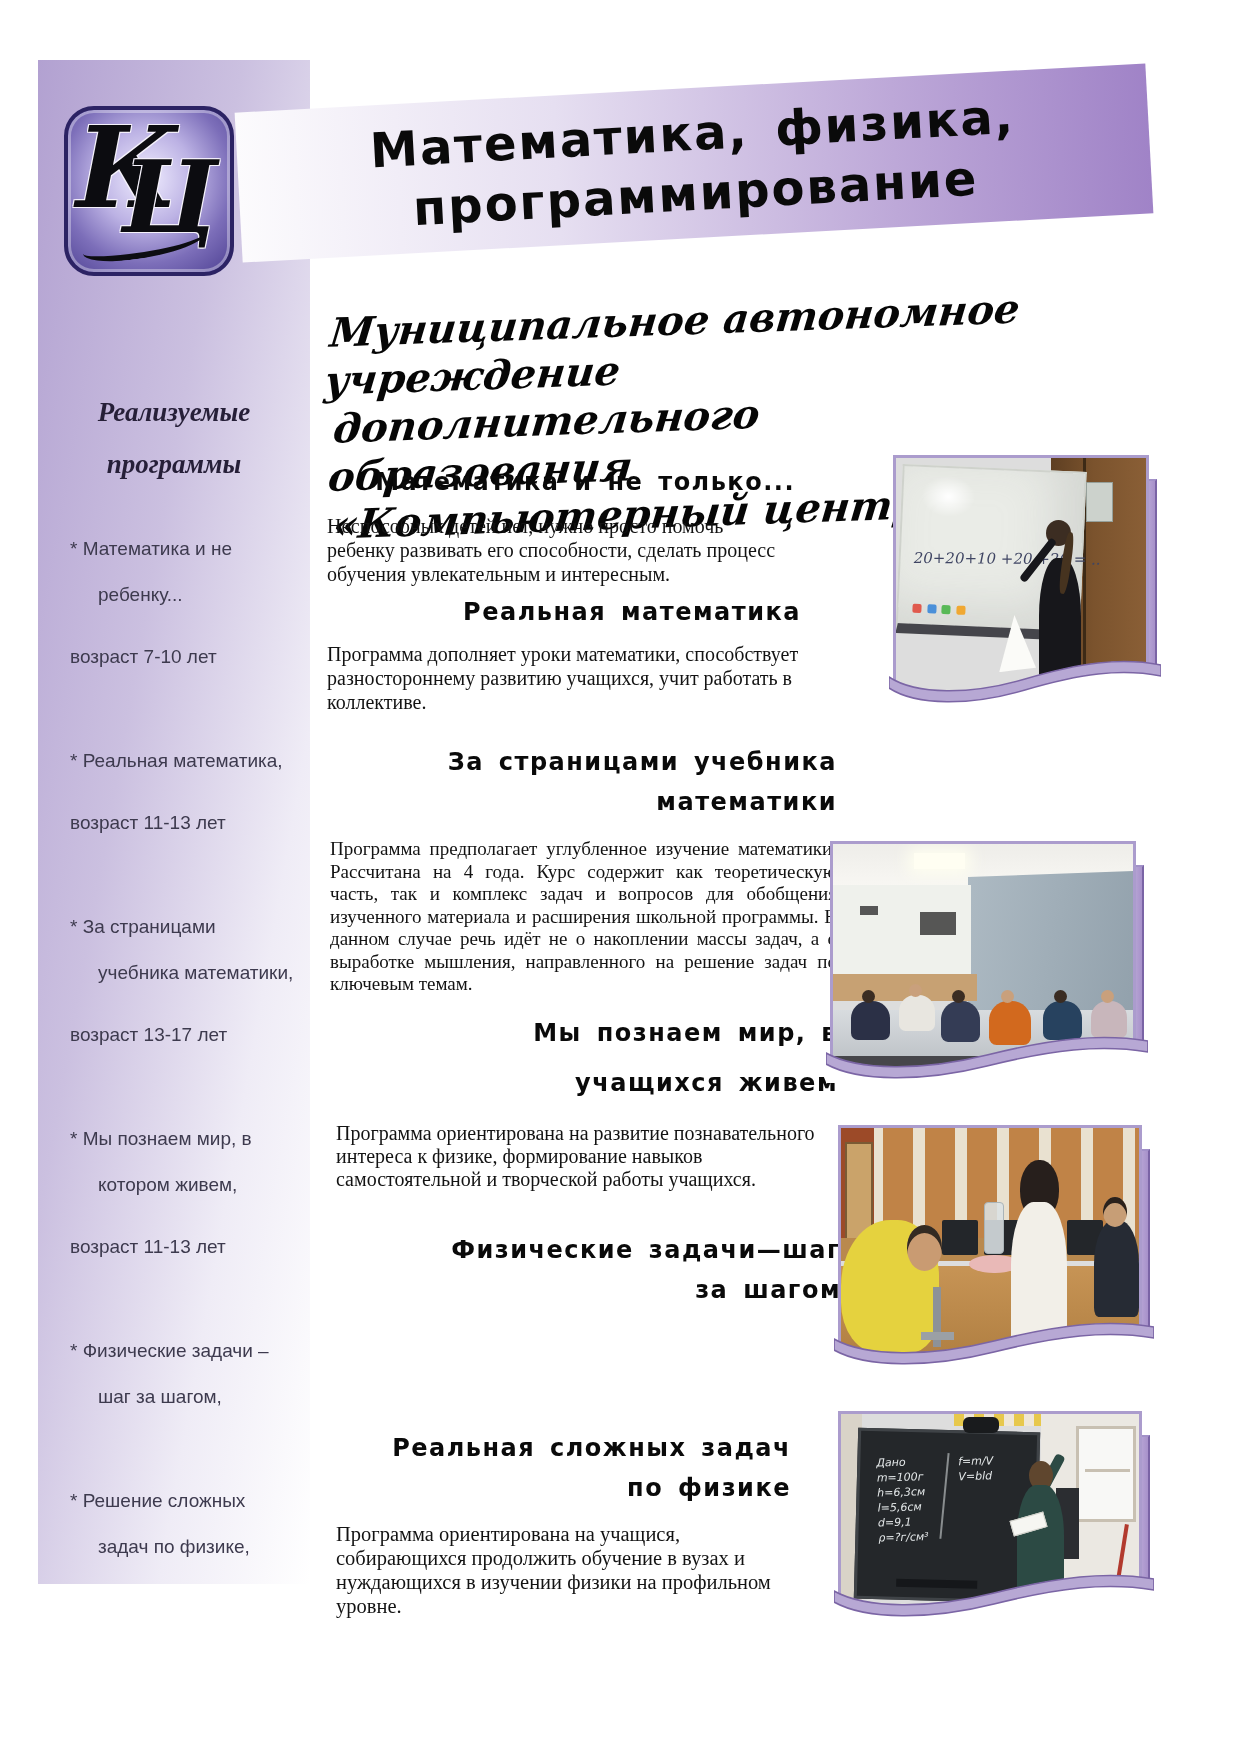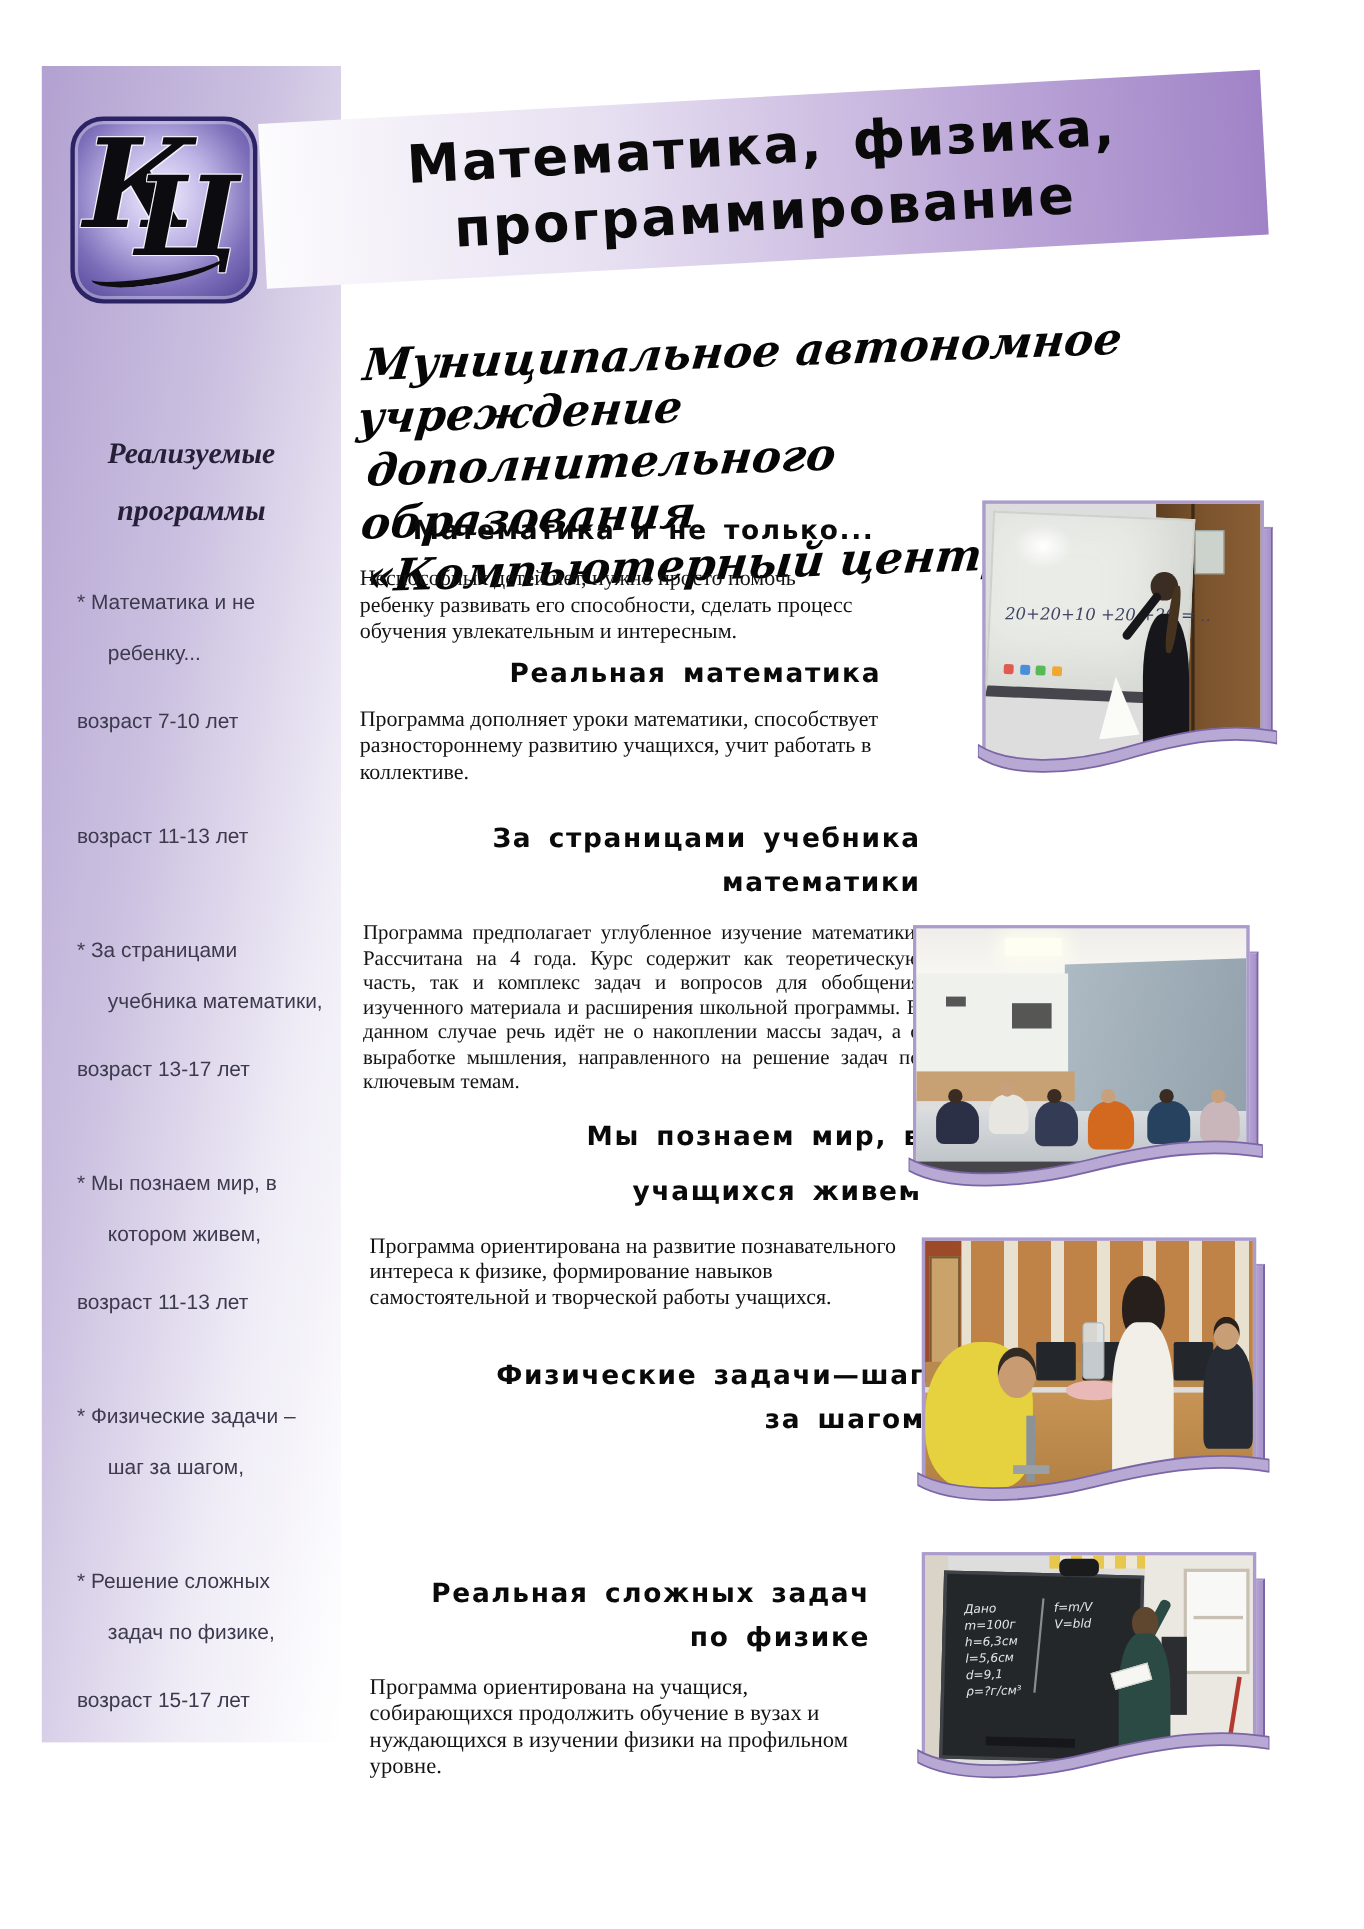--- a/index.html
+++ b/index.html
@@ -149,36 +149,36 @@
     <div class="side-head">
       <div>Реализуемые</div>
       <div>программы</div>
     </div>
     <div class="prog-list">
       <div class="prog-item">
         <div class="prog-name">* Математика и не ребенку...</div>
         <div class="prog-age">возраст 7-10 лет</div>
       </div>
       <div class="prog-item">
+        <div class="prog-name">* Реальная математика,</div>
         <div class="prog-age">возраст 11-13 лет</div>
       </div>
       <div class="prog-item">
         <div class="prog-name">* За страницами учебника математики,</div>
         <div class="prog-age">возраст 13-17 лет</div>
       </div>
       <div class="prog-item">
         <div class="prog-name">* Мы познаем мир, в котором живем,</div>
         <div class="prog-age">возраст 11-13 лет</div>
       </div>
       <div class="prog-item">
         <div class="prog-name">* Физические задачи – шаг за шагом,</div>
       </div>
       <div class="prog-item">
         <div class="prog-name">* Решение сложных задач по физике,</div>
-        <div class="prog-age">возраст 15-17 лет</div>
       </div>
     </div>
   </aside>
 
   <div class="logo">
     <span class="lk">К</span>
     <span class="lc">Ц</span>
     <i class="logo-swoosh"></i>
   </div>
 

